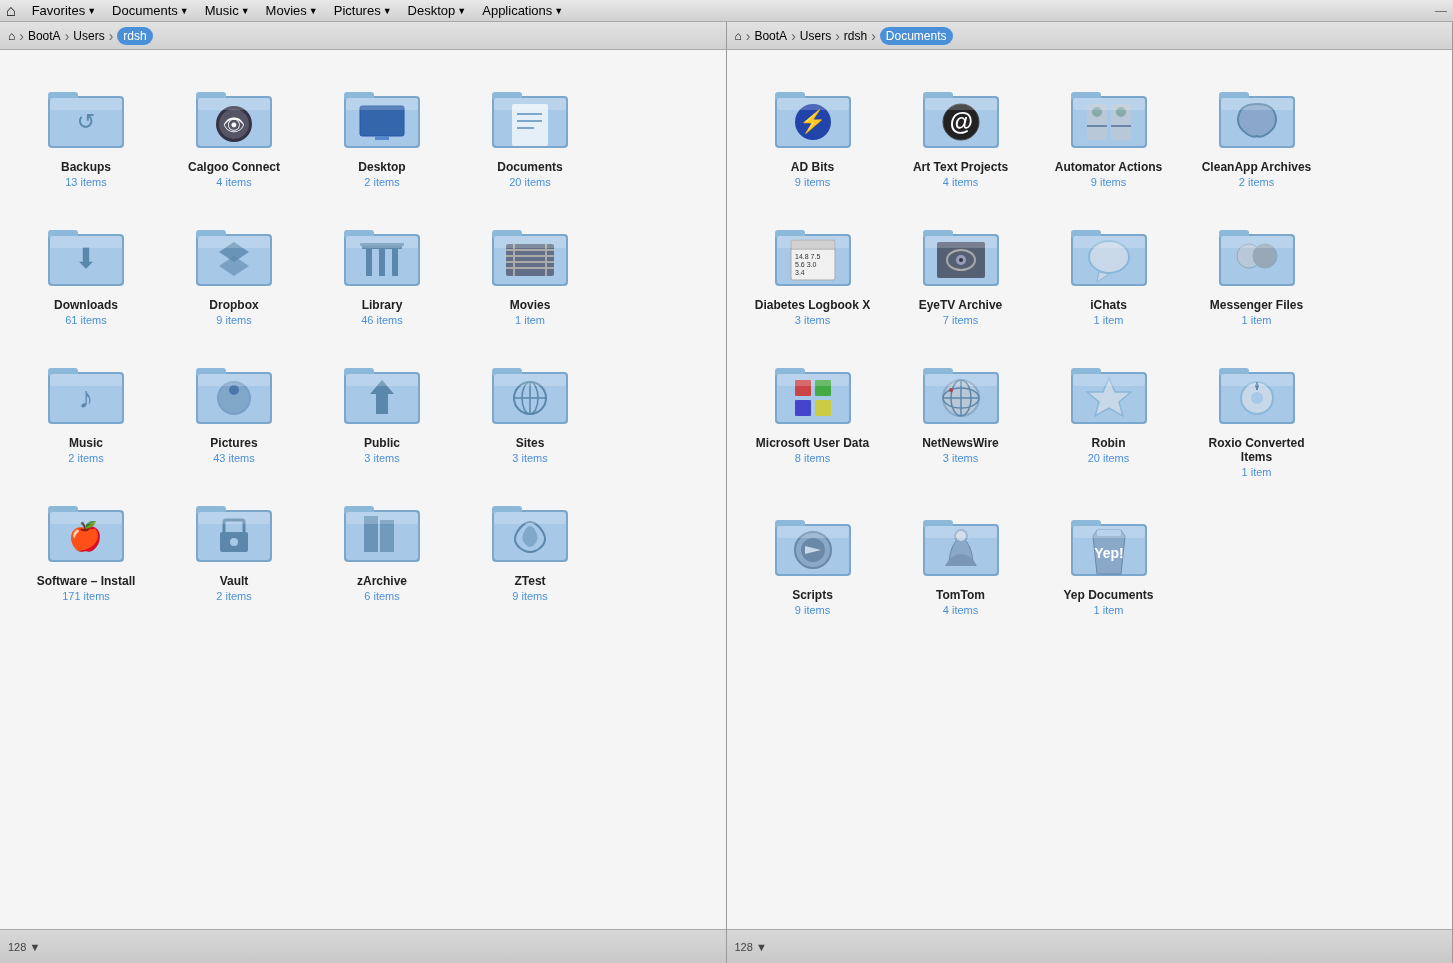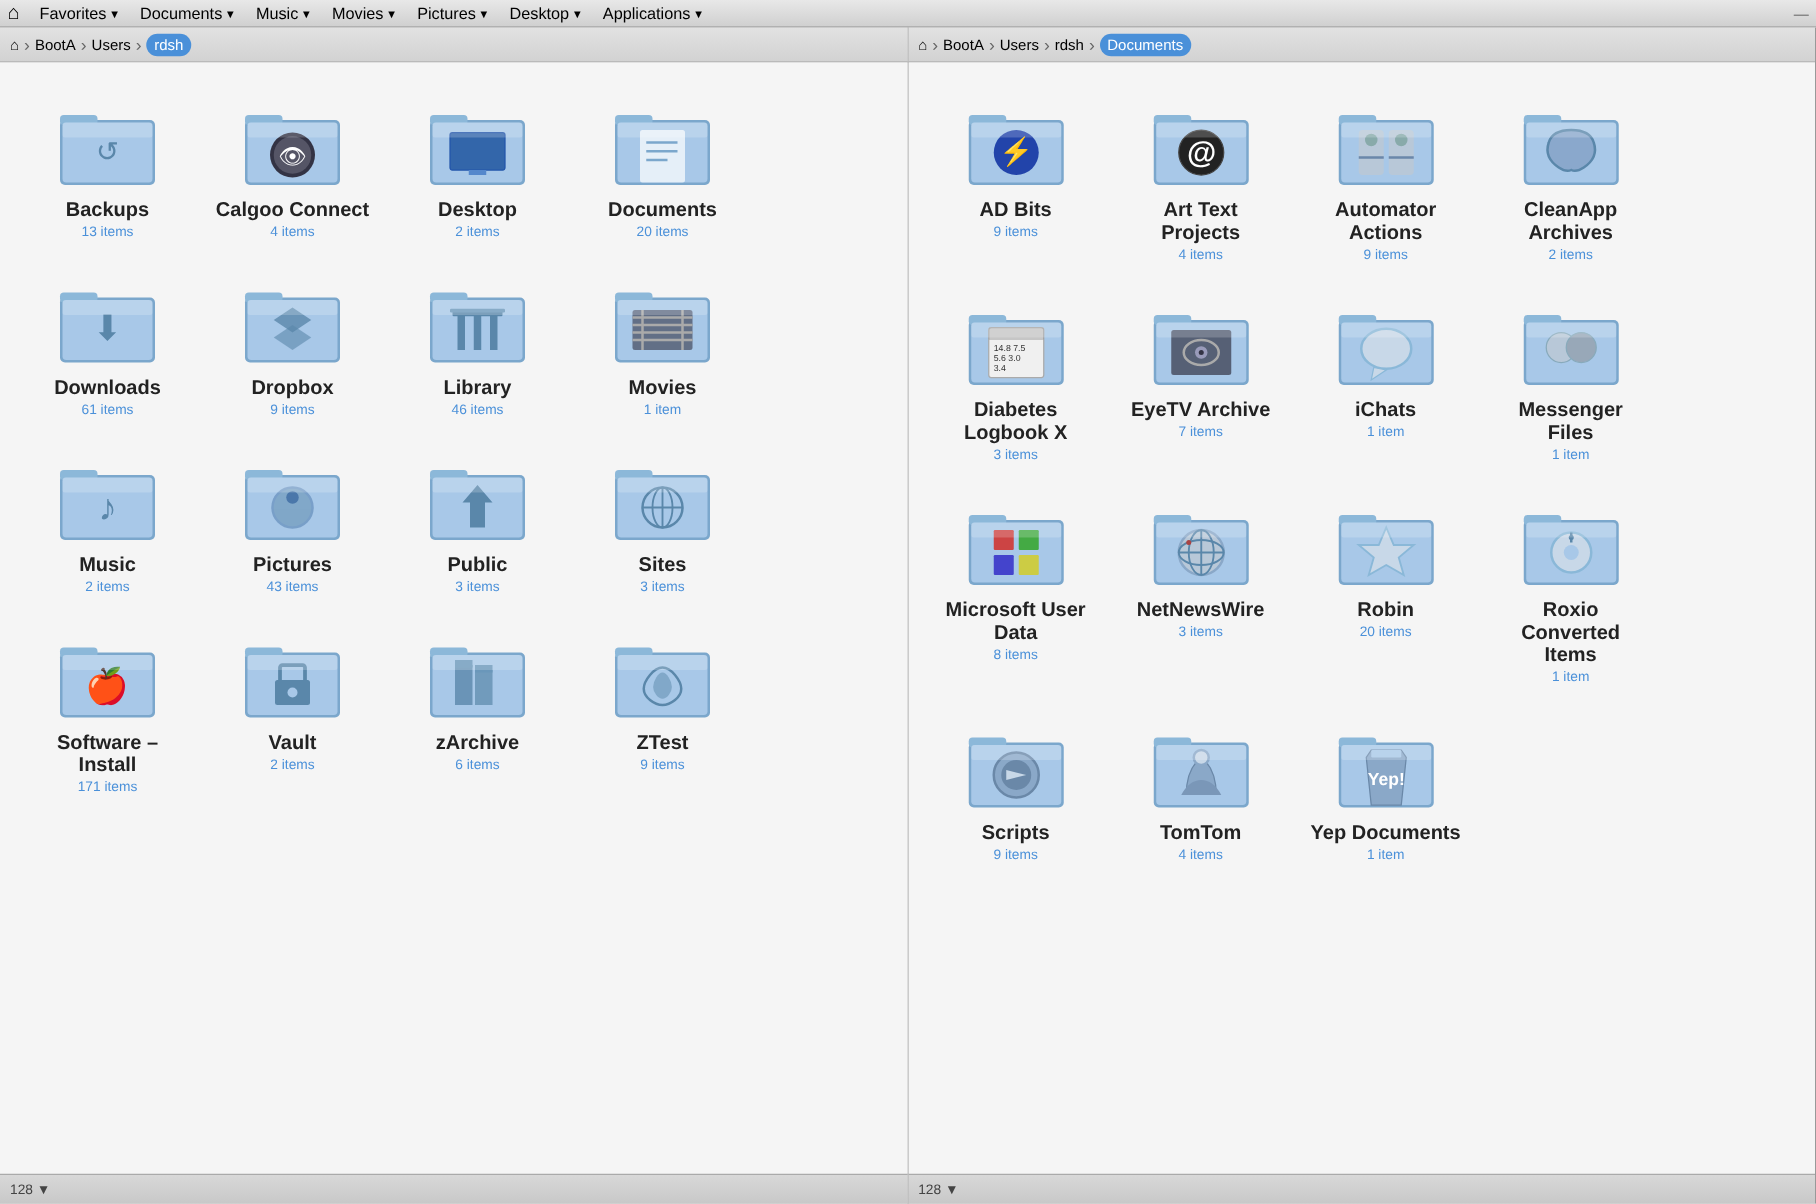--- a/index.html
+++ b/index.html
@@ -102,37 +102,37 @@
     }
     .file-icon {
       width: 80px;
       height: 80px;
       margin-bottom: 6px;
       display: flex;
       align-items: center;
       justify-content: center;
     }
     .file-name {
-      font-size: 16px;
+      font-size: 12px;
       font-weight: bold;
       text-align: center;
       color: #222;
       margin-bottom: 2px;
     }
     .file-count {
       font-size: 11px;
       color: #4a90d9;
       text-align: center;
     }
 
     
     .bottom-bar {
       background: linear-gradient(to bottom, #d8d8d8, #c8c8c8);
       border-top: 1px solid #aaa;
-      height: 24px;
+      height: 34px;
       display: flex;
       align-items: center;
       padding: 0 8px;
       font-size: 11px;
       color: #444;
       flex-shrink: 0;
     }
 
     
     .folder-svg { width: 80px; height: 80px; }

